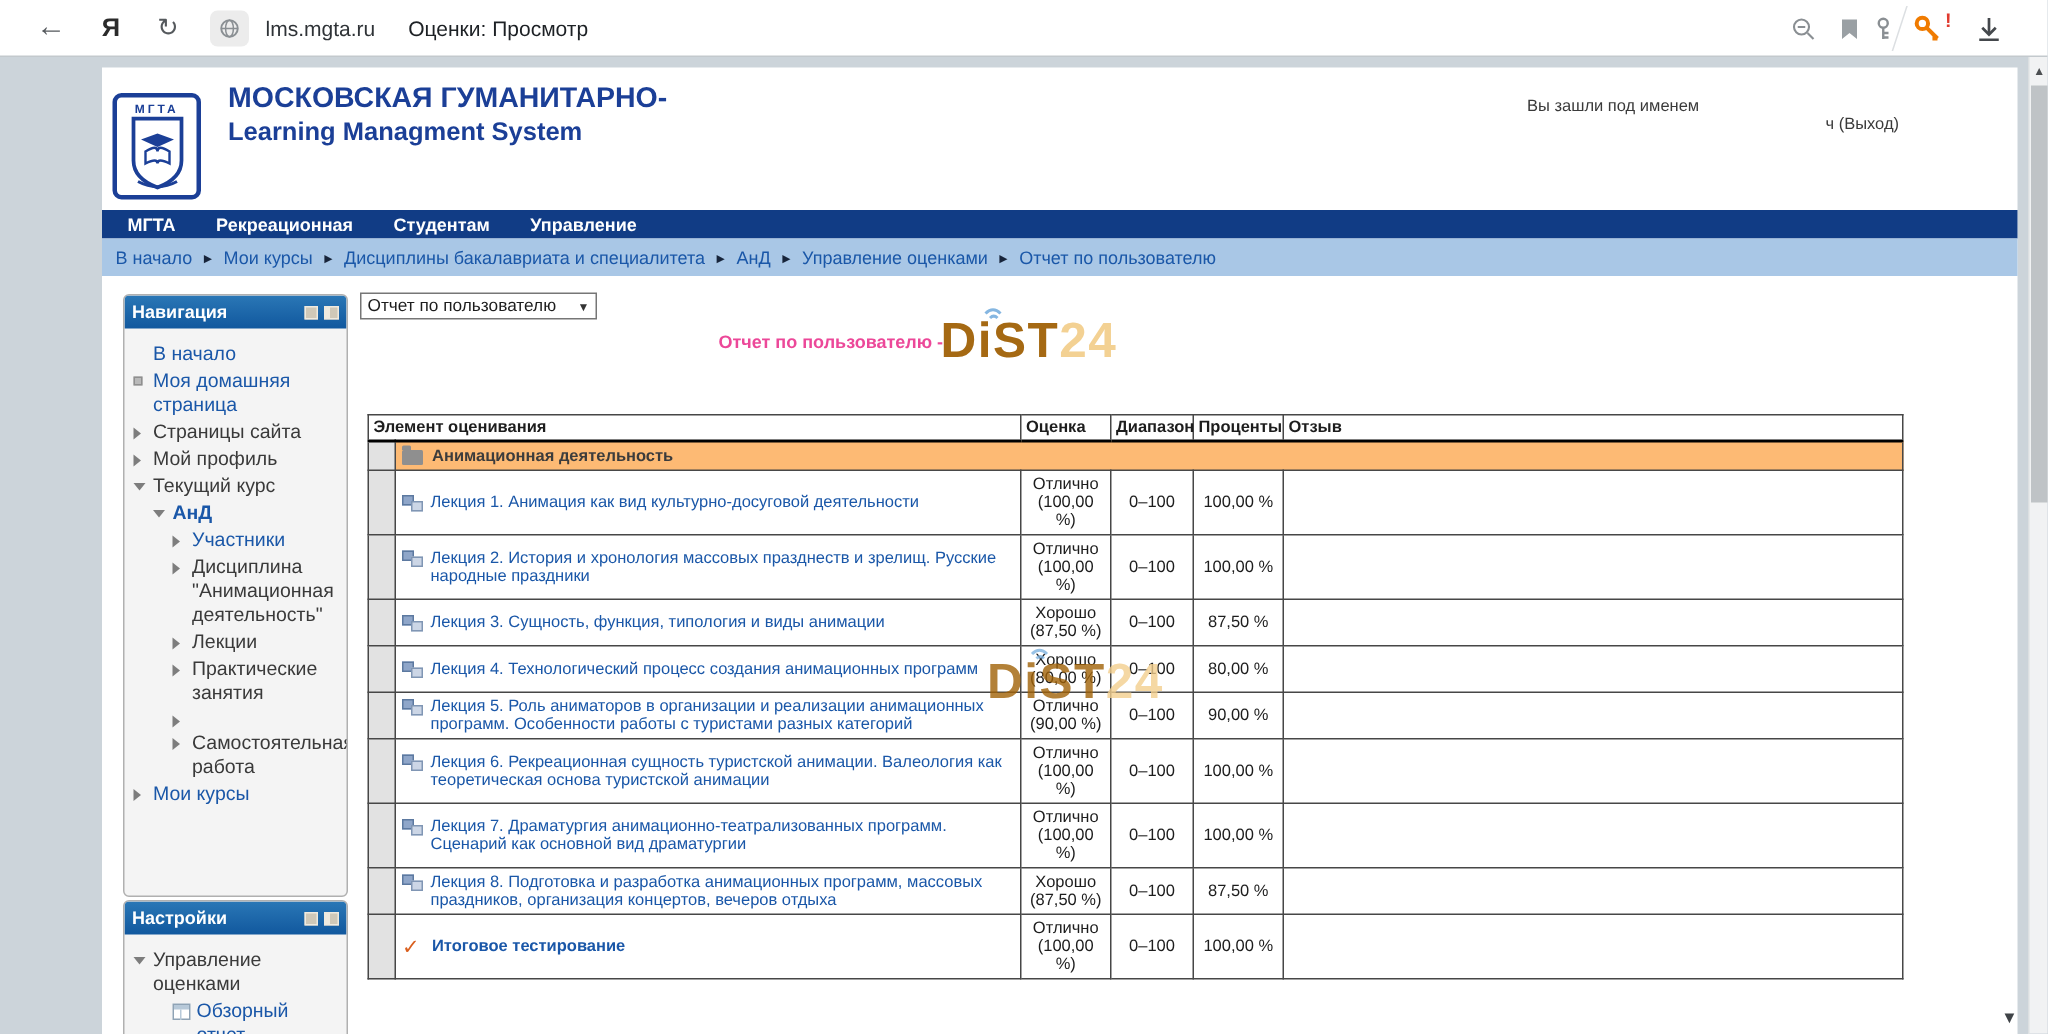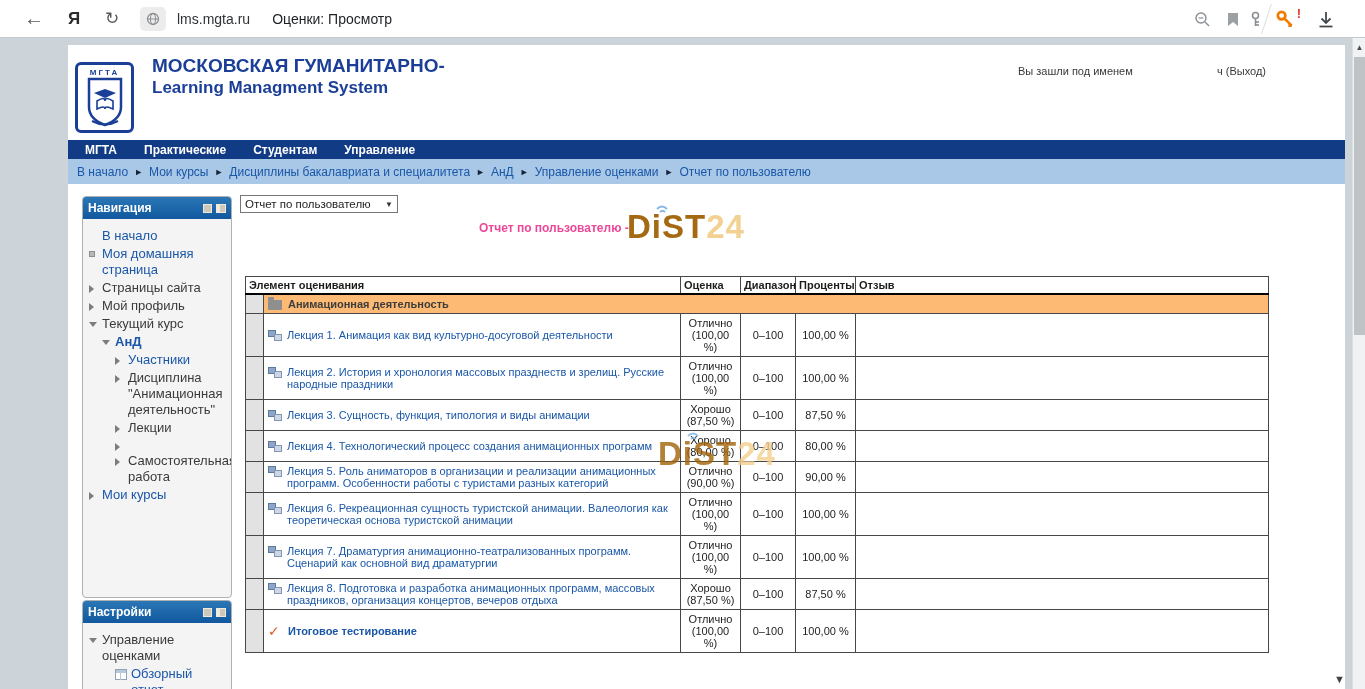--- a/index.html
+++ b/index.html
@@ -35,21 +35,21 @@
   
   .panel { position:absolute; left:68px; top:45px; width:1277px; height:700px; background:#fff; }
 
   .logo-box { position:absolute; left:7px; top:17px; width:59px; height:71px; border:3px solid #1b3f97;
     border-radius:6px; background:#fff; display:flex; flex-direction:column; align-items:center; }
   .logo-box .mgta { font-size:8px; font-weight:bold; color:#1b3f97; letter-spacing:2px; margin-top:3px; }
   .head-titles { position:absolute; left:84px; top:10px; color:#1b3f97; }
   .head-titles .l1 { font-size:19px; font-weight:bold; line-height:22px; }
   .head-titles .sub { font-size:17px; font-weight:bold; line-height:22px; }
   .login-line { position:absolute; top:20px; left:950px; width:320px; font-size:11px; color:#3a3a3a; }
-  .login-line .logout { position:absolute; left:199px; top:0; }
+  .login-line .logout { position:absolute; left:199px; top:12px; }
 
   .navbar { position:absolute; left:0; top:95px; width:1277px; height:19px; background:#113c85;
     display:flex; align-items:center; gap:27px; padding-left:17px; }
   .nav-item { color:#fff; font-weight:bold; font-size:12px; }
 
   .breadcrumb { position:absolute; left:0; top:114px; width:1277px; height:25px; background:#a9c7e6;
     display:flex; align-items:center; padding-left:9px; font-size:12px; gap:6px; }
   .crumb { color:#1a57a8; text-decoration:none; }
   .crumb-sep { color:#17243a; font-size:9px; }
 
@@ -183,21 +183,21 @@
     <div class="l1">МОСКОВСКАЯ ГУМАНИТАРНО-</div>
     <div class="sub">Learning Managment System</div>
   </div>
   <div class="login-line">
     <span>Вы зашли под именем</span>
     <span class="logout">ч (Выход)</span>
   </div>
 
   <div class="navbar" id="navbar">
       <span class="nav-item">МГТА</span>
-      <span class="nav-item">Практические</span>
+      <span class="nav-item">Рекреационная</span>
       <span class="nav-item">Студентам</span>
       <span class="nav-item">Управление</span>
     </div>
 
   <div class="breadcrumb" id="breadcrumb">
       <a class="crumb">В начало</a>
       <span class="crumb-sep">►</span>
       <a class="crumb">Мои курсы</a>
       <span class="crumb-sep">►</span>
       <a class="crumb">Дисциплины бакалавриата и специалитета</a>
@@ -261,20 +261,26 @@
           <span class="bullet-slot">
             <span class="tri-r"></span>
           </span>
           <span class="sb-label ">Дисциплина "Анимационная деятельность"</span>
         </div>
         <div class="sb-item" style="padding-left: 26px;">
           <span class="bullet-slot">
             <span class="tri-r"></span>
           </span>
           <span class="sb-label ">Лекции</span>
+        </div>
+        <div class="sb-item" style="padding-left: 26px;">
+          <span class="bullet-slot">
+            <span class="tri-r"></span>
+          </span>
+          <span class="sb-label ">Практические занятия</span>
         </div>
         <div class="sb-item" style="padding-left: 26px;">
           <span class="bullet-slot">
             <span class="tri-r"></span>
           </span>
         </div>
         <div class="sb-item" style="padding-left: 26px;">
           <span class="bullet-slot">
             <span class="tri-r"></span>
           </span>

